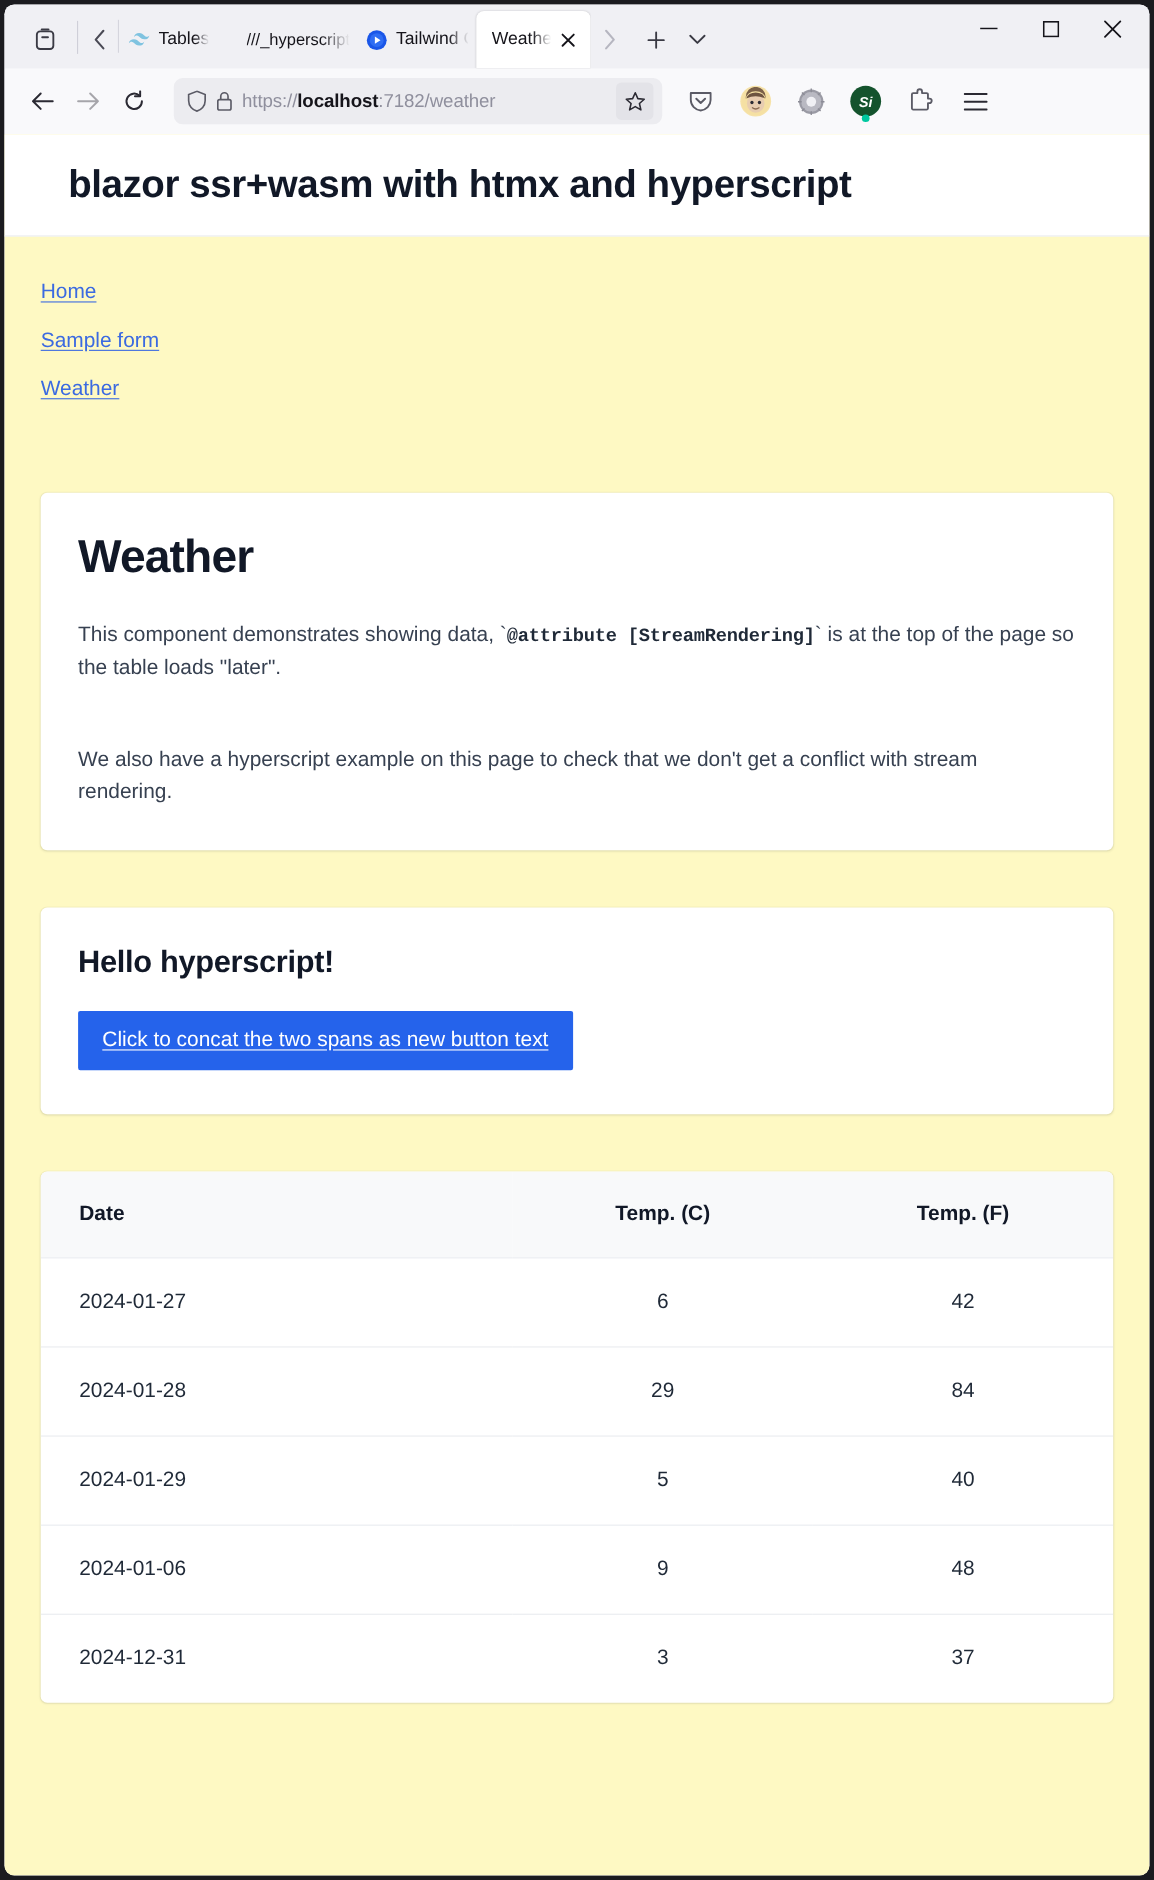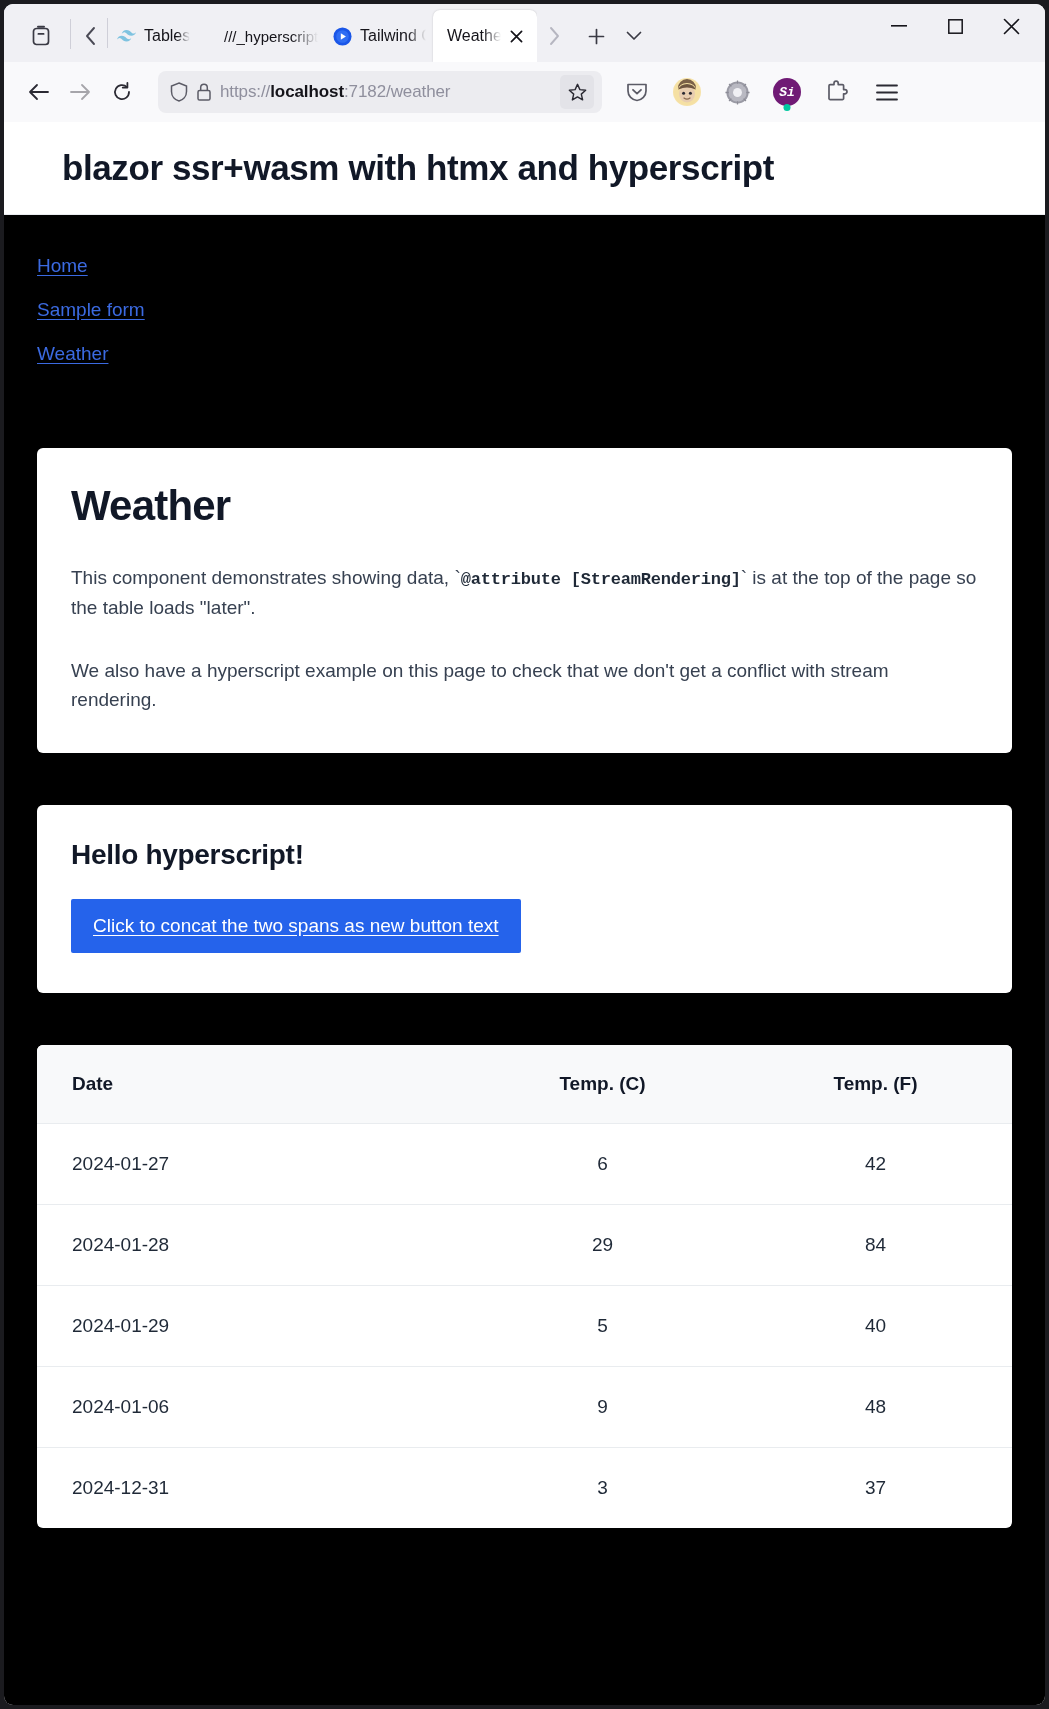--- a/index.html
+++ b/index.html
@@ -214,42 +214,41 @@
   .ext-avatar {
     width: 28px; height: 28px;
     border-radius: 50%;
     background: #f6e2a8;
     display: flex; align-items: center; justify-content: center;
     overflow: hidden;
   }
   .ext-si {
     width: 28px; height: 28px;
     border-radius: 50%;
-    background: #701a75;
+    background: #14532d;
     color: #ffffff;
     font-size: 13px;
     font-weight: 700;
     display: flex; align-items: center; justify-content: center;
     font-style: italic;
-    font-family: Liberation Mono, monospace;
   }
   .ext-dot {
     position: absolute;
     bottom: 2px;
     left: 50%;
     transform: translateX(-50%);
     width: 7px; height: 7px;
     border-radius: 50%;
     background: #00c8a0;
   }
 
   
   .viewport {
     flex: 1;
-    background: #000000;
+    background: #fef9c3;
     overflow: hidden;
     position: relative;
   }
 
   .page-header {
     background: #ffffff;
     height: 93px;
     display: flex;
     align-items: center;
     padding-left: 58px;
@@ -293,21 +292,21 @@
     color: #111827;
     letter-spacing: -0.8px;
     margin-bottom: 33px;
   }
 
   .card p {
     font-size: 19px;
     line-height: 1.55;
     color: #374151;
   }
-  .card p + p { margin-top: 33px; }
+  .card p + p { margin-top: 53px; }
 
   .card code {
     font-family: "Liberation Mono", "DejaVu Sans Mono", monospace;
     font-size: 17px;
     font-weight: 700;
     color: #1f2937;
     letter-spacing: -0.2px;
   }
 
   .card.hyper {

